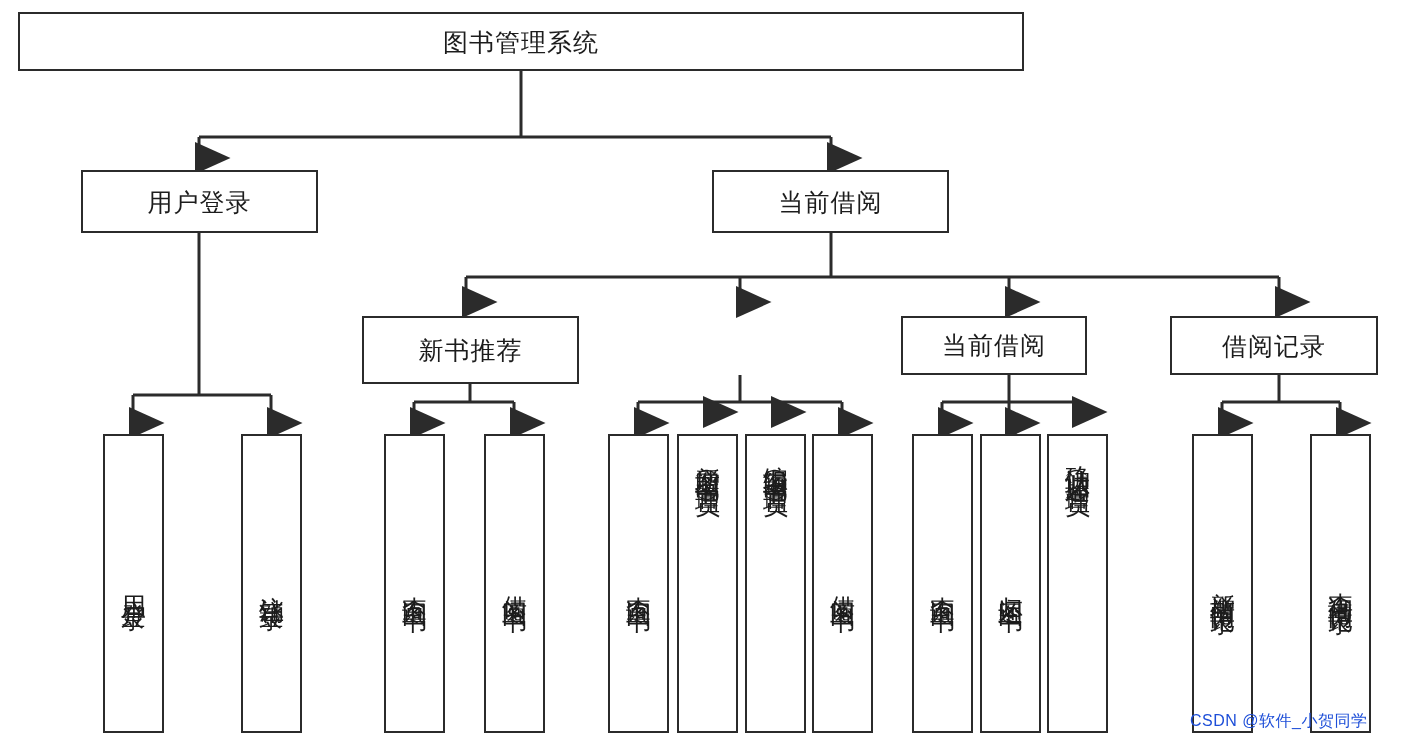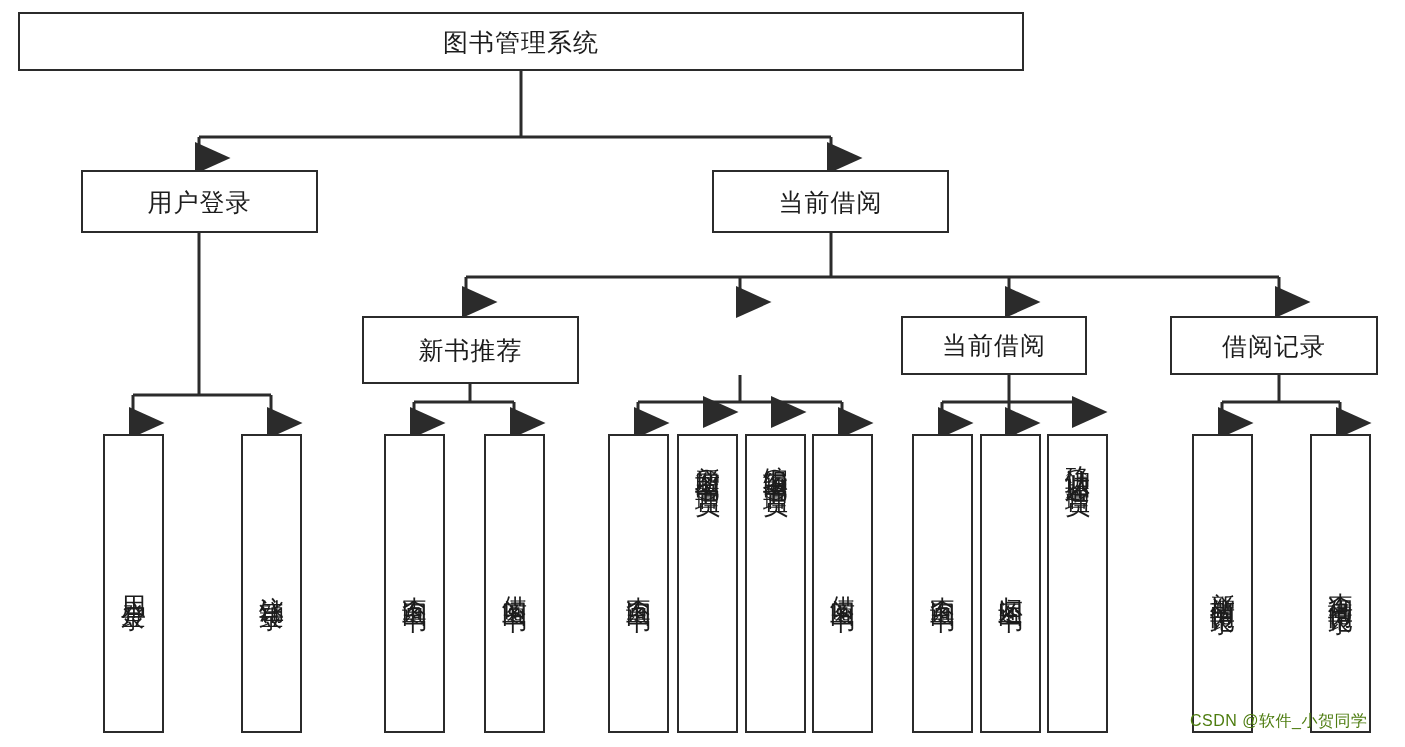--- a/index.html
+++ b/index.html
@@ -43,21 +43,21 @@
     line-height:1;
     letter-spacing:4px;
     white-space:nowrap;
   }
   .v-node.centered{align-items:center;padding-top:0;}
 
   #watermark{
     position:absolute;
     left:1190px;top:711px;
     font-size:16px;
-    color:#4d7c0f;
+    color:#1d4ed8;
     letter-spacing:0.5px;
     white-space:nowrap;
     pointer-events:none;
   }
 </style>
 </head>
 <body>
 
 <div id="stage">
 

